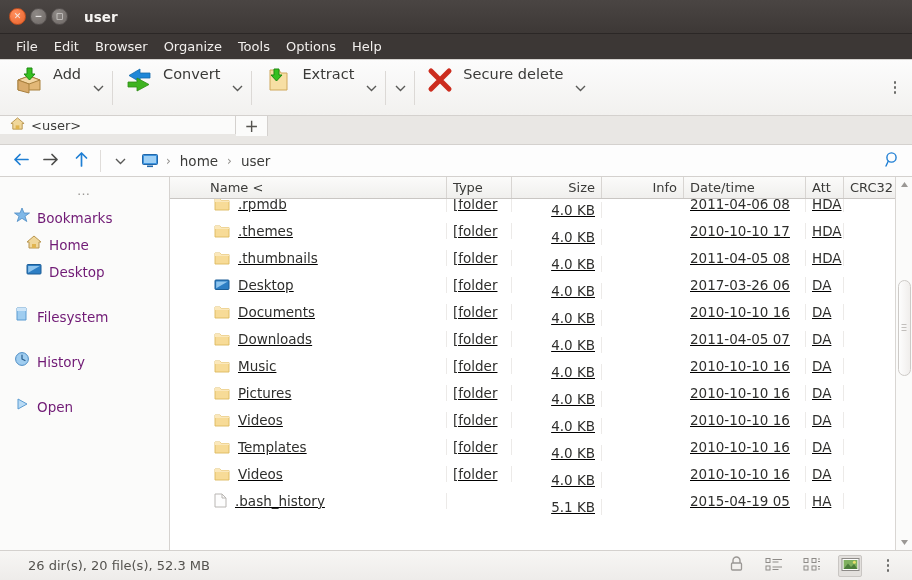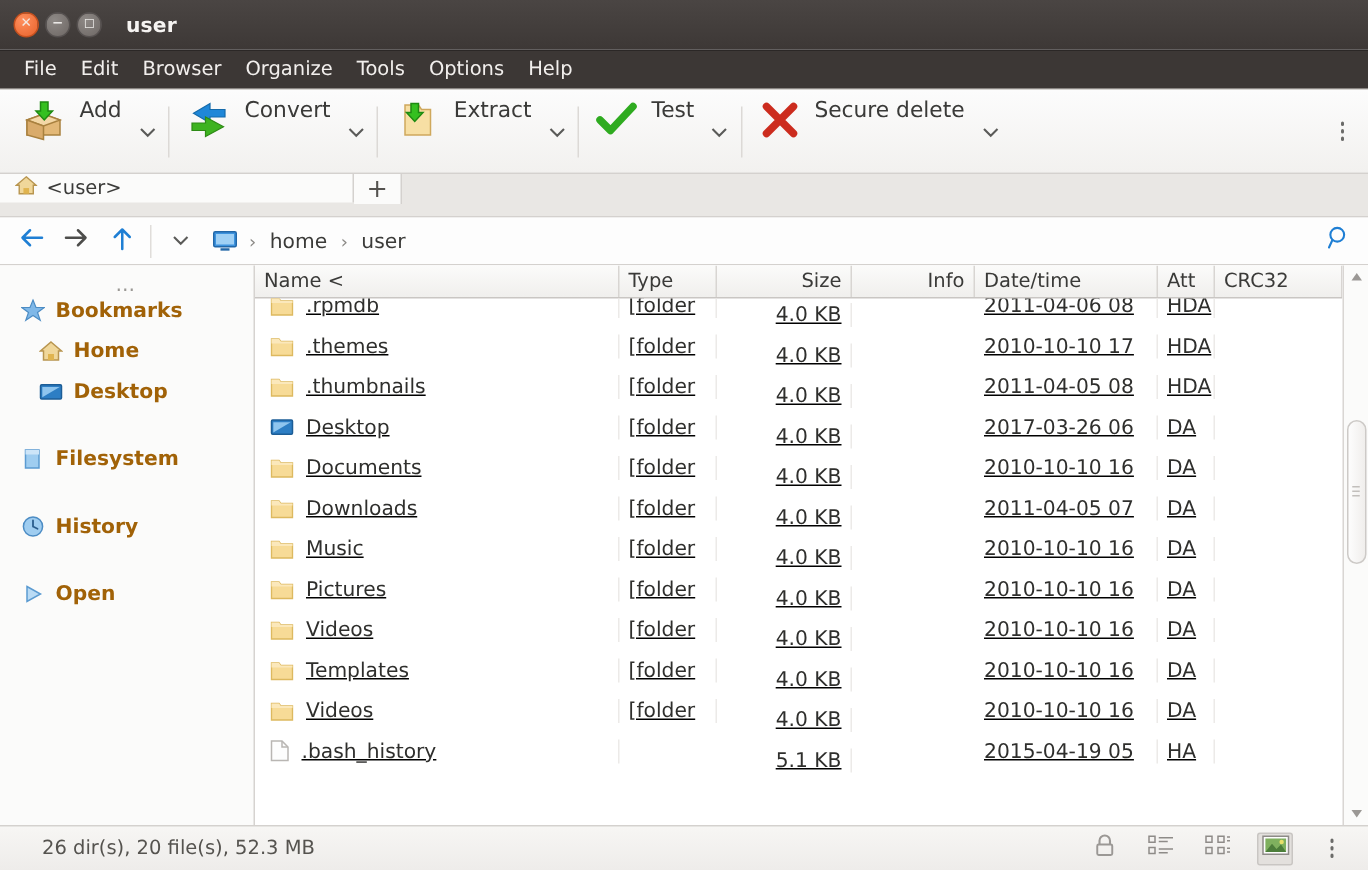--- a/index.html
+++ b/index.html
@@ -132,22 +132,22 @@
     background: #fbfbfa;
     border-right: 1px solid #d6d3d0;
     padding-top: 4px;
     overflow: hidden;
   }
   .side-dots {
     height: 18px; display: flex; align-items: center; justify-content: center;
     color: #9a9894; font-size: 13px; letter-spacing: 2px; cursor: default;
   }
   .side-item {
-    height: 27px; display: flex; align-items: flex-start; gap: 7px;
-    padding-left: 14px; cursor: default; font-size: 13.5px; color: #a16207; font-weight: bold;
+    height: 27px; display: flex; align-items: flex-end; gap: 7px;
+    padding-left: 14px; cursor: default; font-size: 13.5px; color: #701a75;
   }
   .side-item.sub { padding-left: 26px; }
   .side-gap { height: 18px; }
 
   
   .filepane { flex: 1; display: flex; flex-direction: column; min-width: 0; position: relative; background:#fff; }
   .fp-inner { flex: 1; display: flex; min-height: 0; }
   .fp-cols { flex: 1; min-width: 0; display: flex; flex-direction: column; overflow: hidden; }
 
   .hdr {
@@ -167,21 +167,21 @@
   .rows { flex: 1; overflow: hidden; position: relative; }
   .row {
     height: 27px; display: flex; align-items: center;
     font-size: 13.5px; color: #2f2f2d; white-space: nowrap;
   }
   .cell { overflow: hidden; white-space: nowrap; display:flex; align-items:center; padding: 0 6px; }
   .cell.name { gap: 8px; padding-left: 10px; }
   .cell.right { justify-content: flex-end; margin-top: 12px; }
 
   
-  .c-name { width: 243px; flex: 0 0 243px; }
+  .c-name { width: 243px; flex: 0 0 243px; margin-left: 34px; }
   .c-type { width: 65px;  flex: 0 0 65px; }
   .c-size { width: 90px;  flex: 0 0 90px; }
   .c-info { width: 82px;  flex: 0 0 82px; }
   .c-date { width: 122px; flex: 0 0 122px; }
   .c-attr { width: 38px;  flex: 0 0 38px; }
   .c-crc  { width: 85px;  flex: 0 0 85px; }
 
   .col-sep { border-right: 1px solid #eceae8; }
 
   
@@ -299,28 +299,20 @@
       </span>
       <span class="label">Extract</span>
     </div>
     <div class="caret">
       <svg width="11" height="8" viewBox="0 0 11 8">
           <path d="M1 2 L5.5 6.5 L10 2" fill="none" stroke="#5a5a58" stroke-width="1.4"></path>
         </svg>
     </div>
     <div class="tbsplit"></div>
 
-    <div class="tbtn">
-      <span>
-        <svg width="28" height="28" viewBox="0 0 28 28">
-          <path d="M3 14 L10 21 L25 5" fill="none" stroke="#2fab20" stroke-width="5" stroke-linecap="round" stroke-linejoin="round"></path>
-        </svg>
-      </span>
-      <span class="label">Test</span>
-    </div>
     <div class="caret">
       <svg width="11" height="8" viewBox="0 0 11 8">
           <path d="M1 2 L5.5 6.5 L10 2" fill="none" stroke="#5a5a58" stroke-width="1.4"></path>
         </svg>
     </div>
     <div class="tbsplit"></div>
 
     <div class="tbtn">
       <span>
         <svg width="28" height="28" viewBox="0 0 28 28">

